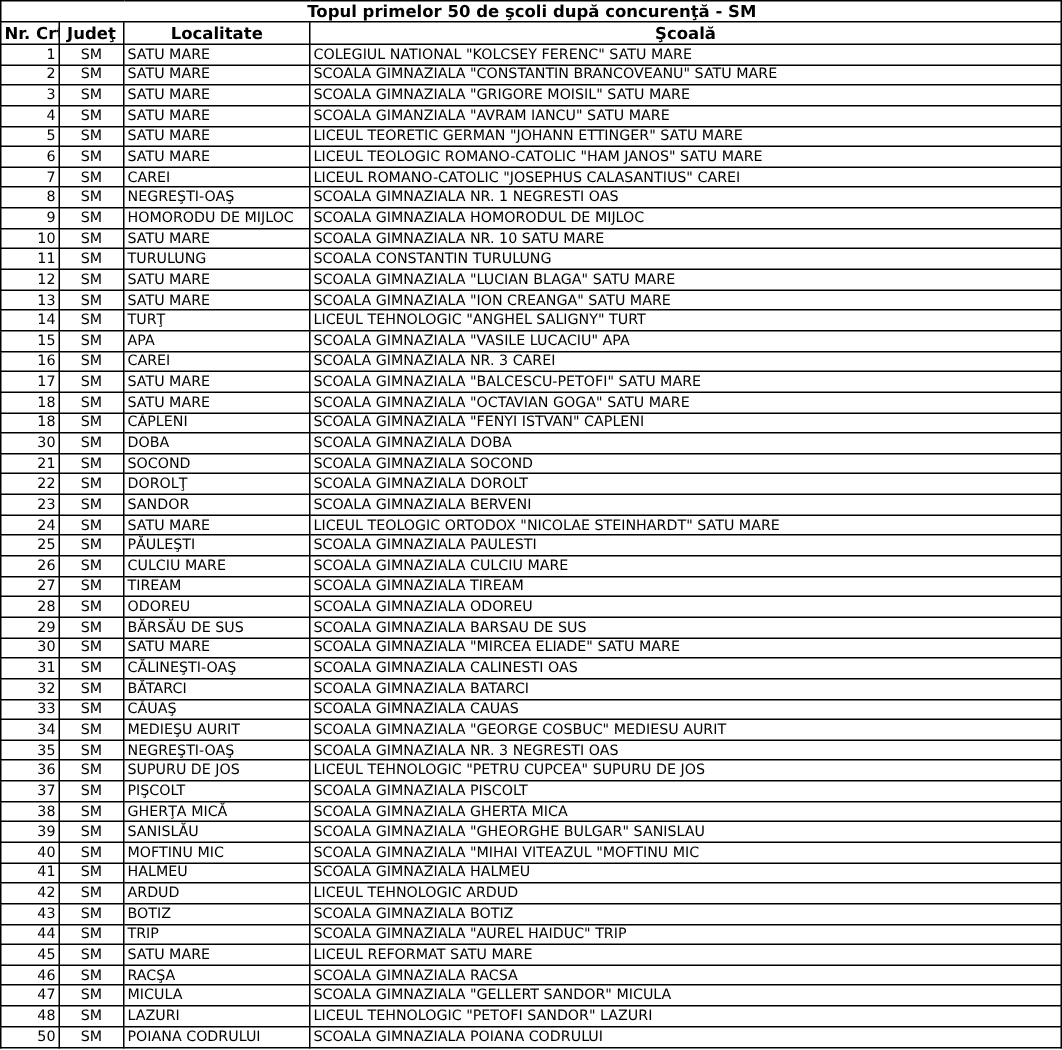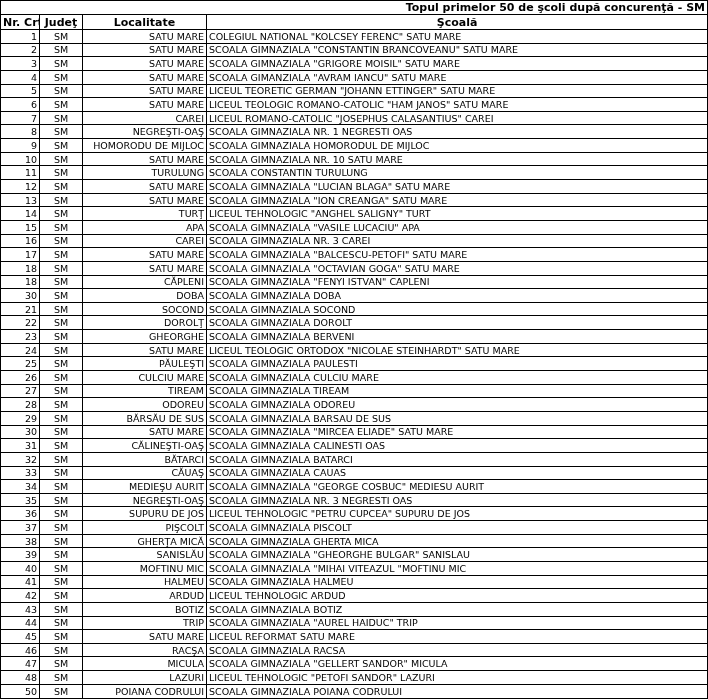--- a/index.html
+++ b/index.html
@@ -31,36 +31,36 @@
     color: #000000;
     overflow: hidden;
     white-space: nowrap;
     vertical-align: middle;
     padding: 0 2px;
   }
   tr.title-row th {
     height: 13px;
     font-size: 11px;
     font-weight: bold;
-    text-align: right;
+    text-align: center;
     padding-left: 3px;
   }
   tr.header-row th {
     height: 14px;
     font-size: 11px;
     font-weight: bold;
     text-align: center;
   }
   tbody td {
     font-size: 9.5px;
     font-weight: normal;
   }
   td.col-nr         { text-align: right; padding-right: 2px; }
   td.col-judet      { text-align: center; }
-  td.col-localitate { text-align: right; }
+  td.col-localitate { text-align: left; }
   td.col-scoala     { text-align: left; }
 </style>
 </head>
 <body>
 
 <div class="sheet">
   <table class="ranking">
     <colgroup>
       <col class="c-nr">
       <col class="c-judet">
@@ -229,21 +229,21 @@
   <tr>
     <td class="col-nr">22</td>
     <td class="col-judet">SM</td>
     <td class="col-localitate">DOROLŢ</td>
     <td class="col-scoala">SCOALA GIMNAZIALA DOROLT</td>
   </tr>
 
   <tr>
     <td class="col-nr">23</td>
     <td class="col-judet">SM</td>
-    <td class="col-localitate">GHEORGHE</td>
+    <td class="col-localitate">SANDOR</td>
     <td class="col-scoala">SCOALA GIMNAZIALA BERVENI</td>
   </tr>
 
   <tr>
     <td class="col-nr">24</td>
     <td class="col-judet">SM</td>
     <td class="col-localitate">SATU MARE</td>
     <td class="col-scoala">LICEUL TEOLOGIC ORTODOX "NICOLAE STEINHARDT" SATU MARE</td>
   </tr>
 

